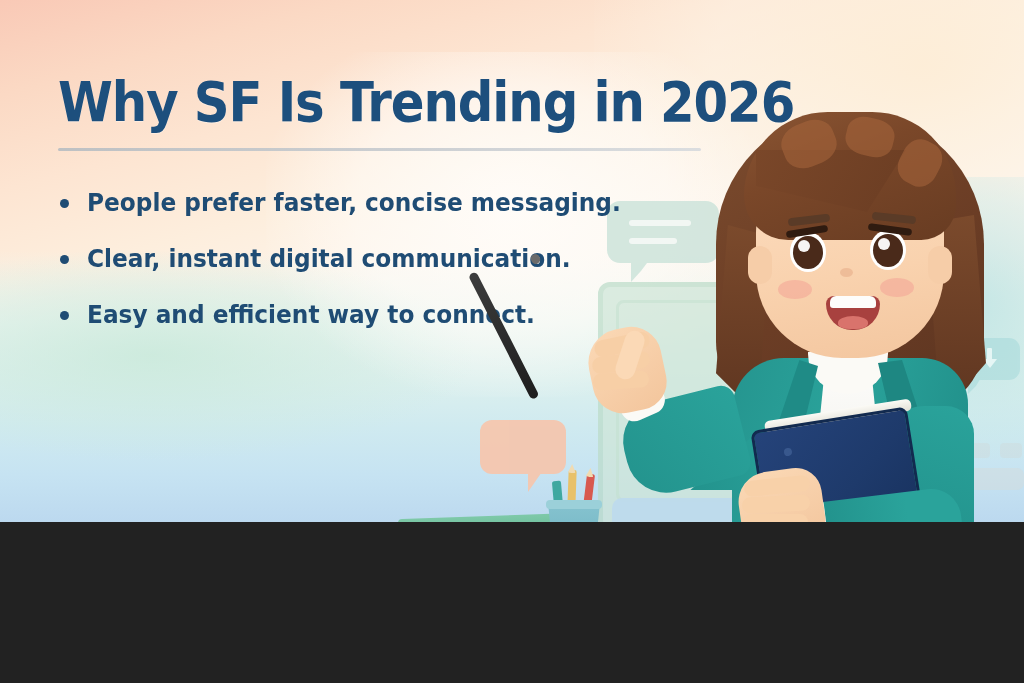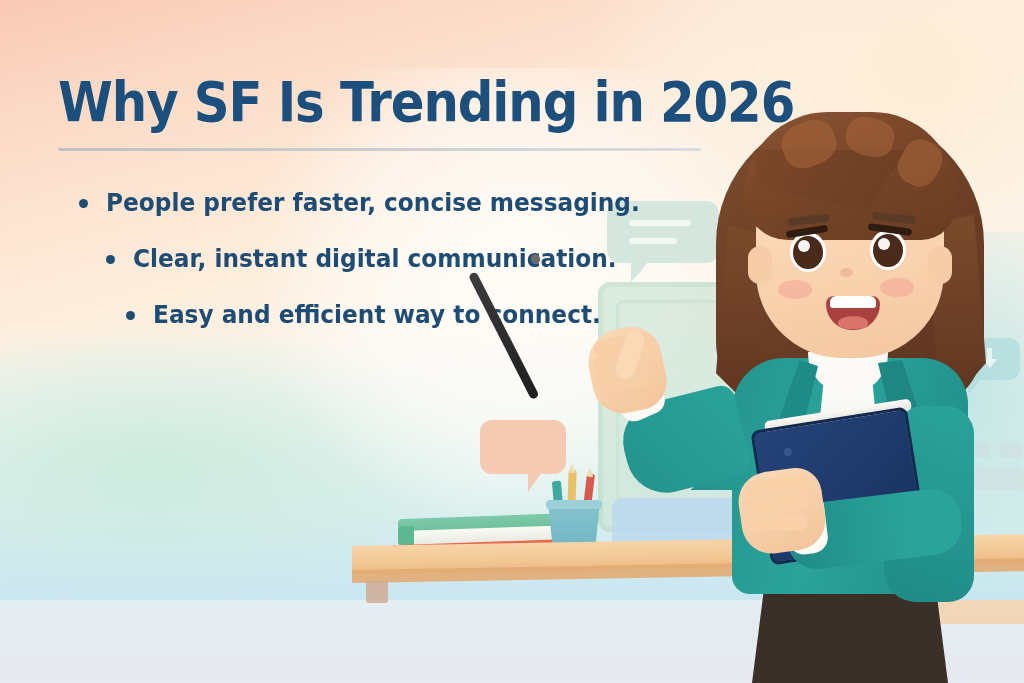--- a/index.html
+++ b/index.html
@@ -1,17 +1,17 @@
 <!DOCTYPE html>
 <html><head>
 <meta charset="utf-8">
 <style>
   html,body{margin:0;padding:0;background:#222;}
   #stage{
-    position:relative;width:1024px;height:683px;overflow:hidden;
+    position:relative;width:1024px;height:522px;overflow:hidden;
     font-family:"Liberation Sans", sans-serif;
   }
   
   .bg-base{position:absolute;inset:0;background:#fdf6ef;}
   .bg-peach{position:absolute;inset:0;
     background:linear-gradient(165deg,#f9c9b6 0%,#fbd9c4 12%,#fde5d2 24%,#fdeedd 36%,#fdf4ea 48%,rgba(253,247,240,0) 62%);}
   .bg-cyan{position:absolute;inset:0;
     background:linear-gradient(0deg,#bcd9ef 0%,#c6e3f2 9%,#cfeaf0 18%,#dcf0ee 27%,#ebf5ef 38%,rgba(247,250,247,0) 52%);}
   .bg-green-left{position:absolute;left:-6%;top:48%;width:52%;height:40%;
     background:radial-gradient(ellipse at 40% 50%, rgba(198,232,216,.75) 0%, rgba(205,234,222,.38) 45%, rgba(210,236,226,0) 72%);}
@@ -69,21 +69,21 @@
     color:#1d4f7d;white-space:nowrap;
     transform:scaleX(.905);transform-origin:left center;
     text-shadow:0 1px 0 rgba(255,255,255,.35);
   }
   .title-rule{position:absolute;left:58px;top:148px;width:643px;height:3px;
     background:linear-gradient(90deg,#b9bec2 0%,#c8ccd0 55%,#d8dbde 100%);
     border-radius:2px;opacity:.92;}
 
   
   .bullets{position:absolute;left:60px;top:186px;width:640px;}
-  .bullet-row{display:flex;align-items:flex-start;height:56px;justify-content:center;}
+  .bullet-row{display:flex;align-items:flex-start;height:56px;}
   .bullet-dot{width:9px;height:9px;border-radius:50%;background:#1f4c74;
     margin-top:13px;margin-right:18px;flex:0 0 auto;}
   .bullet-text{
     font-family:"DejaVu Sans", sans-serif;
     font-weight:700;font-size:25px;line-height:34px;color:#1f4c74;
     white-space:nowrap;transform:scaleX(.93);transform-origin:left center;
   }
 
   
   .shelf-top{position:absolute;left:352px;top:546px;width:700px;height:28px;

